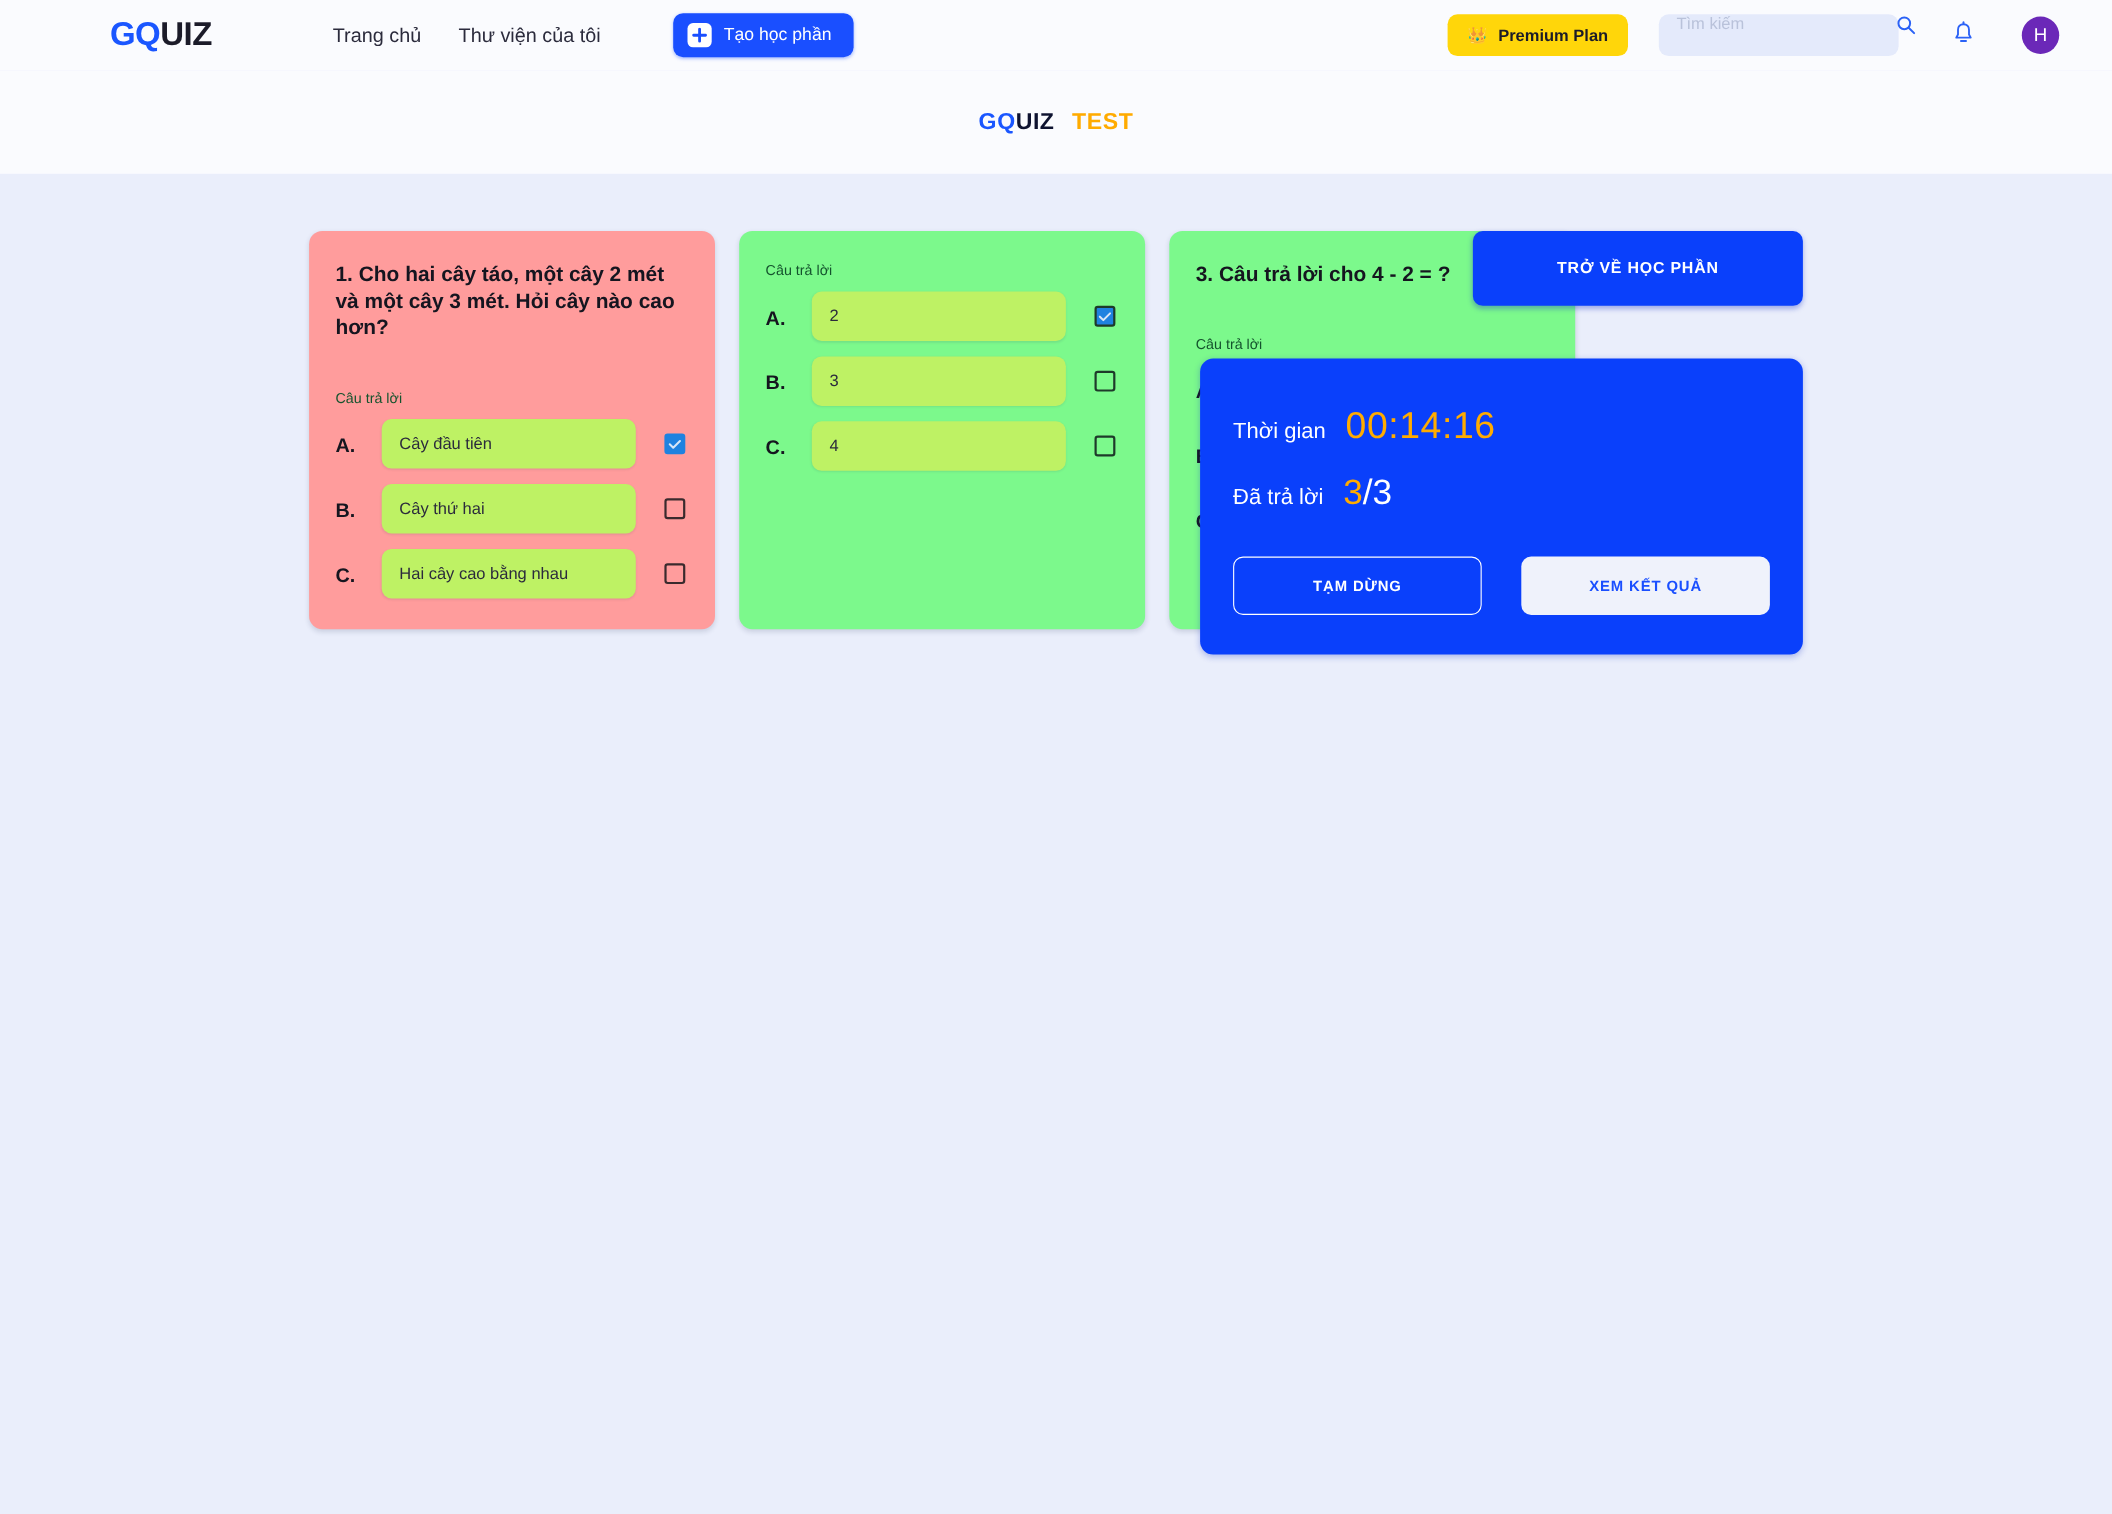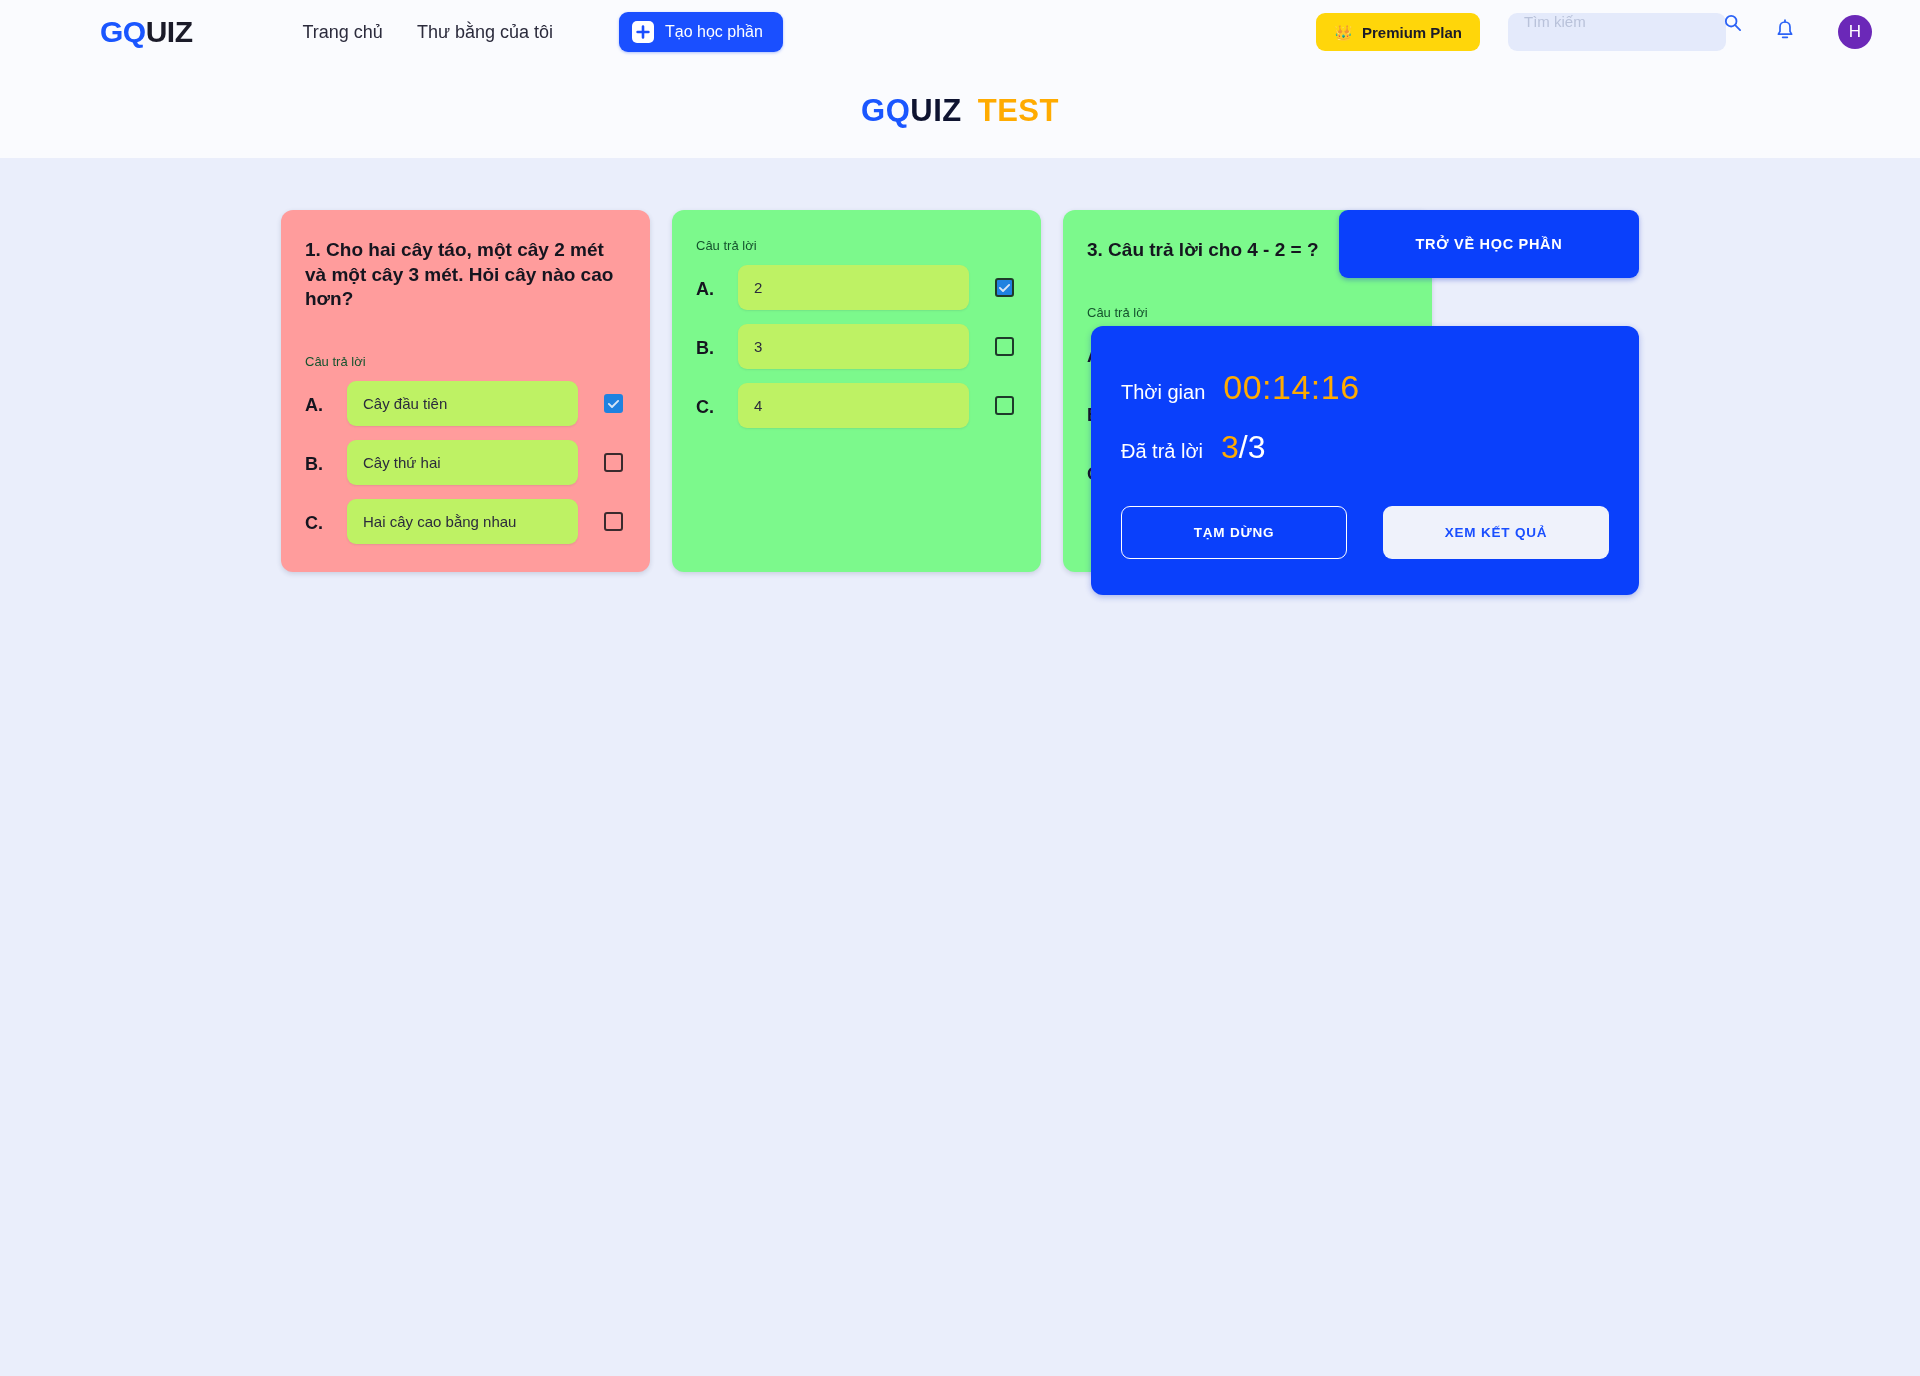--- a/index.html
+++ b/index.html
@@ -105,21 +105,21 @@
     font-size:17px;font-weight:500;cursor:pointer;
     flex:0 0 auto;
   }
 
   
   .subheader{
     background:#fafbfe;
     height:94px;
     display:flex;align-items:center;justify-content:center;
   }
-  .test-title{font-size:31px;font-weight:bold;letter-spacing:.5px;}
+  .test-title{font-size:21px;font-weight:bold;letter-spacing:.5px;}
   .test-title .tg{color:#1a56ff;}
   .test-title .tq{color:#0e1330;}
   .test-title .tt{color:#ffab00;margin-left:16px;}
 
   
   .main{
     padding:52px 0 0 0;
     display:flex;
     justify-content:center;
     gap:30px;
@@ -213,21 +213,21 @@
 </head>
 <body>
 
 <div class="topbar">
   <div class="brand">
     <span class="g">GQ</span><span class="q">UIZ</span>
   </div>
 
   <div class="nav">
     <a class="nav-link" href="#">Trang chủ</a>
-    <a class="nav-link" href="#">Thư bằng của tôi</a>
+    <a class="nav-link" href="#">Thư viện của tôi</a>
     <button class="create-btn">
       <span class="plus-box">
         <svg width="14" height="14" viewBox="0 0 14 14">
             <path d="M7 1.6v10.8M1.6 7h10.8" stroke="#1a4fff" stroke-width="2.6" stroke-linecap="round"></path>
           </svg>
       </span>
       <span>Tạo học phần</span>
     </button>
   </div>
 

